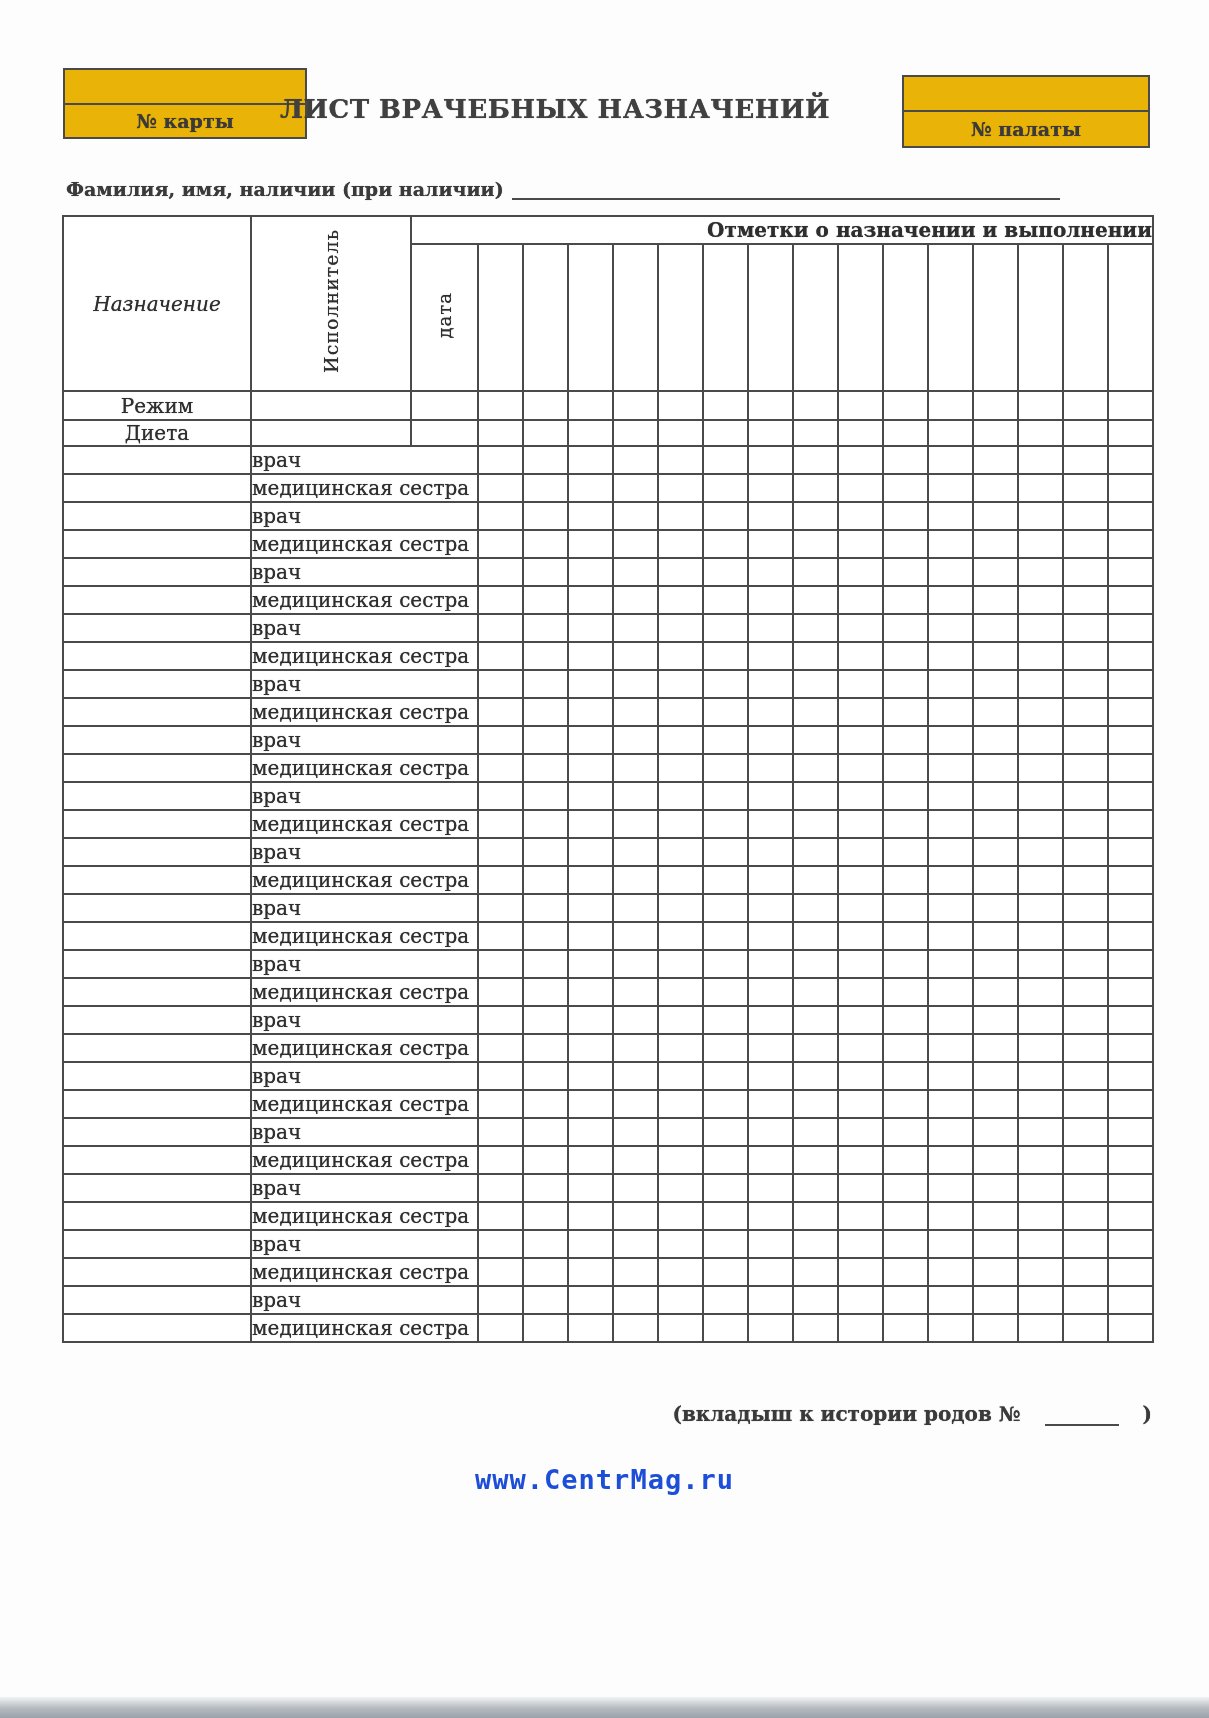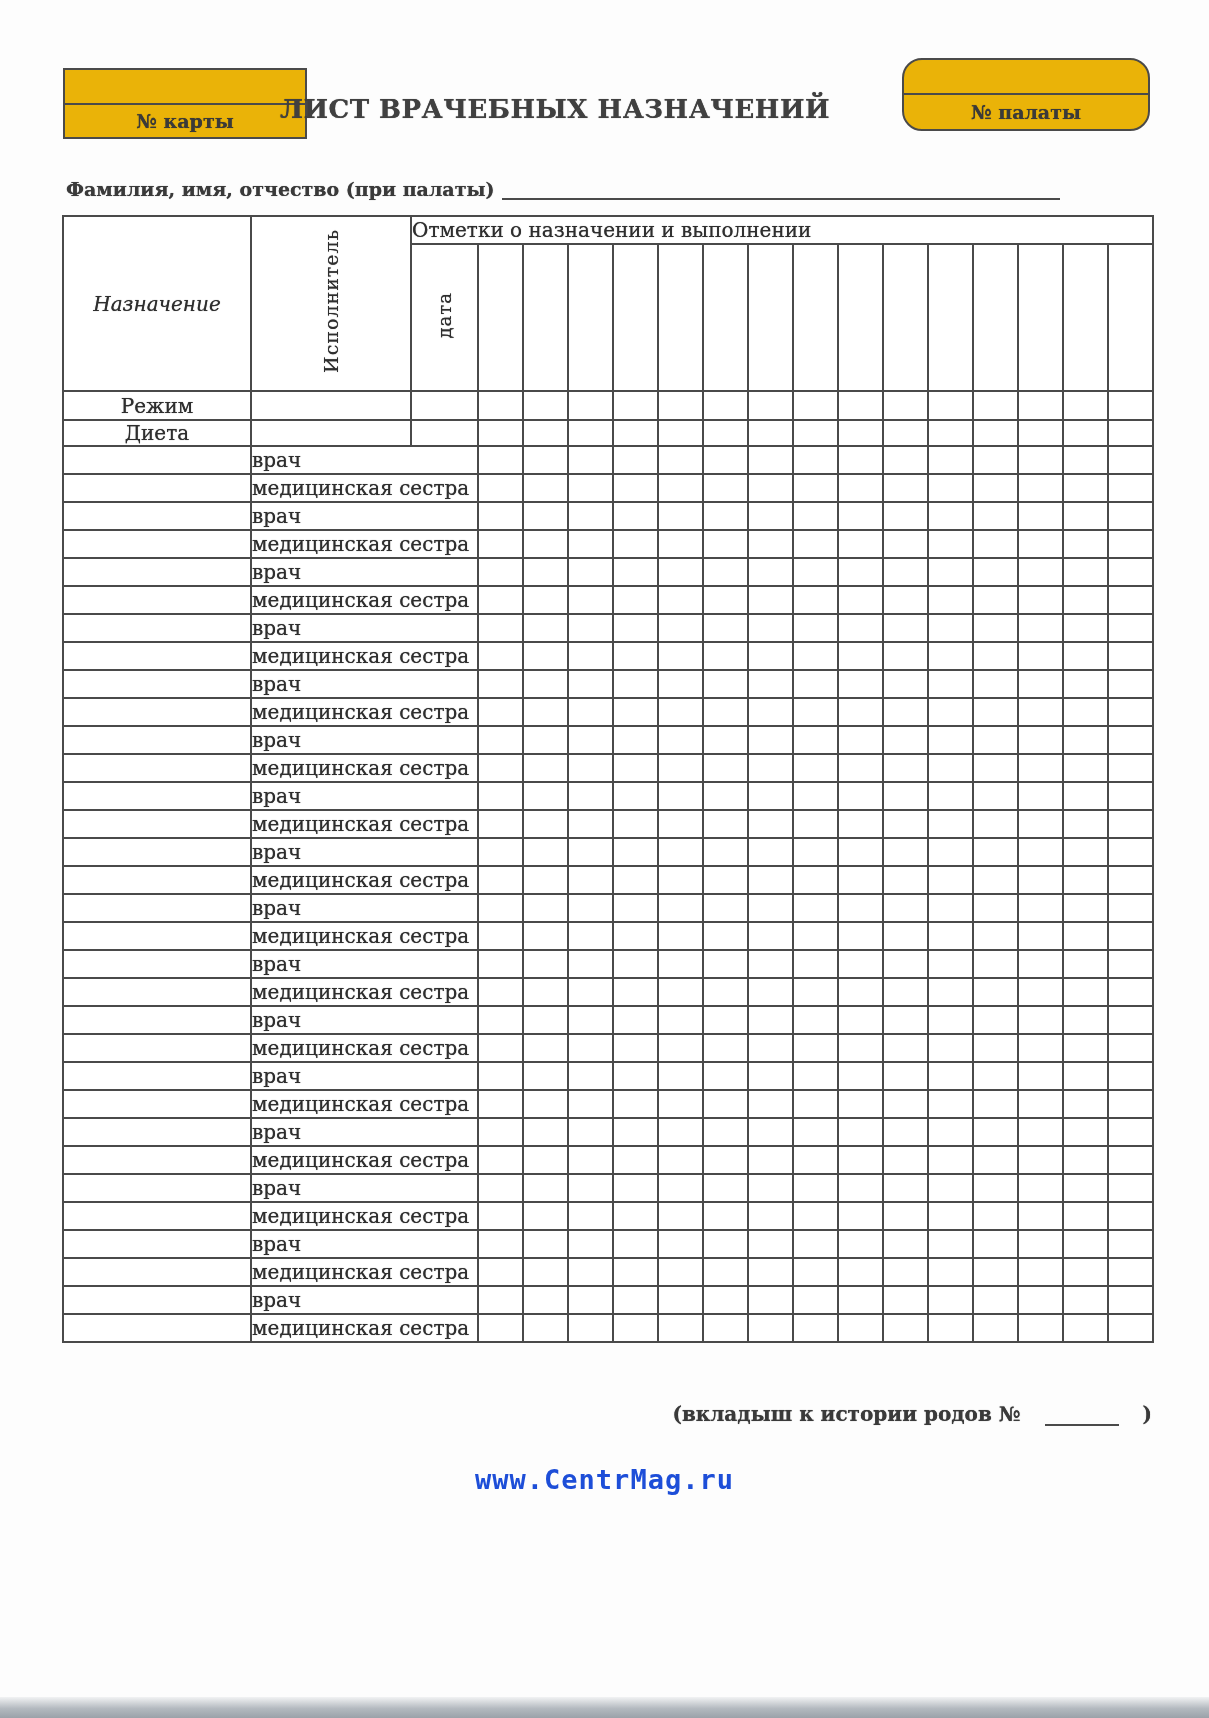--- a/index.html
+++ b/index.html
@@ -14,21 +14,21 @@
 
   
   .numbox{
     position:absolute;border:2px solid #4a4a4a;background:#eab308;
     display:flex;flex-direction:column;
   }
   .numbox .cell-top{flex:0 0 33px;border-bottom:2px solid #4a4a4a;}
   .numbox .cell-bottom{flex:1;display:flex;align-items:center;justify-content:center;
     font-size:19px;font-weight:bold;color:#3a3a3a;}
   #box-card{left:63px;top:68px;width:240px;height:67px;}
-  #box-ward{left:902px;top:58px;width:244px;height:69px;border-radius:20px;}
+  #box-ward{left:902px;top:75px;width:244px;height:69px;}
 
   .form-title{
     position:absolute;left:255px;top:94px;width:600px;
     text-align:center;font-size:26px;font-weight:bold;color:#404040;
     letter-spacing:.5px;
   }
 
   .fio-row{
     position:absolute;left:66px;top:176px;right:149px;
     display:flex;align-items:flex-end;
@@ -47,21 +47,21 @@
     font-size:20px;color:#2e2e2e;
     overflow:hidden;white-space:nowrap;
   }
   tr.r-head1{height:28px;}
   tr.r-sub{height:147px;}
   tr.r-fixed1{height:29px;}
   tr.r-fixed2{height:20px;}
   tr.r-body{height:28px;padding-left:32px;}
   td.h-presc{text-align:center;vertical-align:middle;font-size:20px;font-style:italic;}
   td.h-exec,td.h-date{text-align:center;vertical-align:middle;}
-  td.h-marks{text-align:left;vertical-align:middle;font-size:19px;font-weight:normal;}
+  td.h-marks{text-align:right;vertical-align:middle;font-size:19px;font-weight:bold;}
   .vert{
     display:inline-block;
     writing-mode:vertical-rl;transform:rotate(180deg);
     font-size:19px;letter-spacing:1px;
   }
   td.lab{padding-left:6px;text-align:center;vertical-align:middle;}
   td.exec-lab{padding-left:10px;text-align:left;vertical-align:middle;}
 
   .insert-note{
     position:absolute;right:57px;top:1402px;
@@ -91,21 +91,21 @@
 </div>
 
 <div class="form-title scantext">ЛИСТ ВРАЧЕБНЫХ НАЗНАЧЕНИЙ</div>
 
 <div class="numbox" id="box-ward">
   <div class="cell-top"></div>
   <div class="cell-bottom scantext">№ палаты</div>
 </div>
 
 <div class="fio-row">
-  <span class="scantext">Фамилия, имя, отчество (при палаты)</span>
+  <span class="scantext">Фамилия, имя, наличии (при наличии)</span>
   <span class="fio-line"></span>
 </div>
 
 <table class="main">
   <colgroup id="cols">
       <col style="width: 188px;">
       <col style="width: 160px;">
       <col style="width: 67px;">
       <col style="width: 45px;">
       <col style="width: 45px;">

